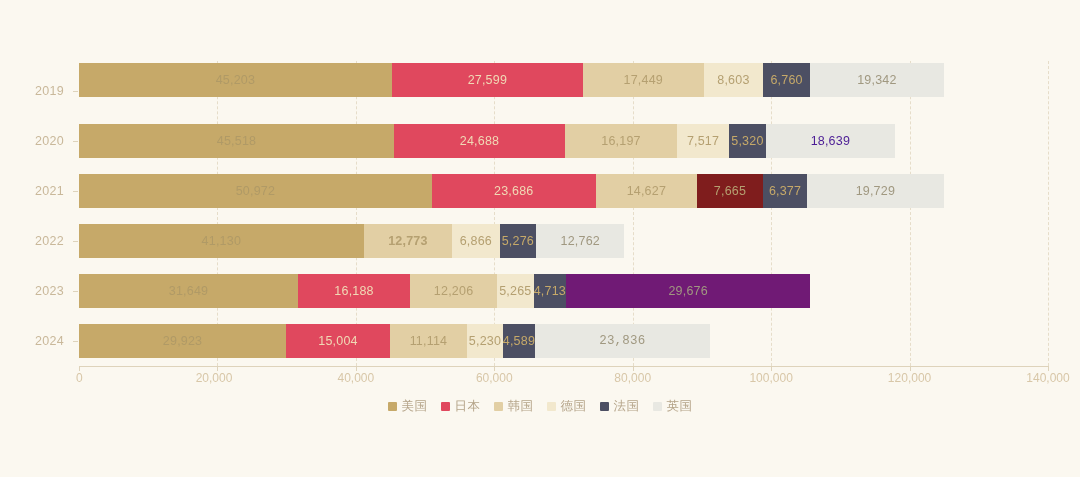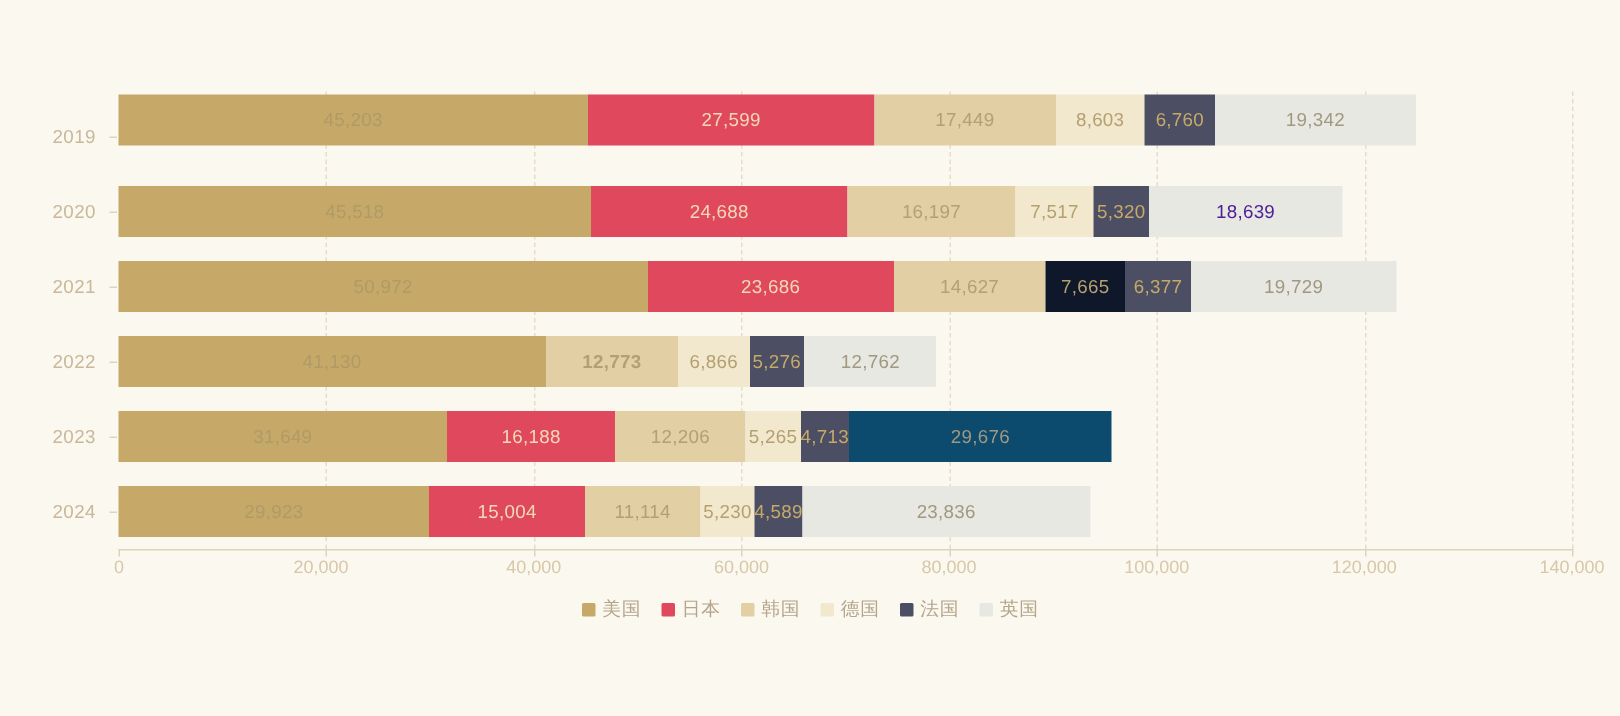--- a/index.html
+++ b/index.html
@@ -181,21 +181,21 @@
       <div class="row" style="top: 113px;">
         <div class="seg" style="width: 352.799px; background: rgb(198, 169, 105);">
           <span class="seg-label" style="color: rgb(176, 154, 102);">50,972</span>
         </div>
         <div class="seg" style="width: 163.941px; background: rgb(224, 72, 94);">
           <span class="seg-label" style="color: rgb(240, 217, 181);">23,686</span>
         </div>
         <div class="seg" style="width: 101.24px; background: rgb(226, 207, 164);">
           <span class="seg-label" style="color: rgb(181, 160, 113);">14,627</span>
         </div>
-        <div class="seg" style="width: 53px; background: #0f172a;">
+        <div class="seg" style="width: 66px; background: #7f1d1d;">
           <span class="seg-label" style="color: rgb(181, 160, 113);">7,665</span>
         </div>
         <div class="seg" style="width: 44.138px; background: rgb(76, 79, 99);">
           <span class="seg-label" style="color: rgb(198, 169, 105);">6,377</span>
         </div>
         <div class="seg" style="width: 136.553px; background: rgb(232, 232, 226);">
           <span class="seg-label" style="color: rgb(160, 152, 128);">19,729</span>
         </div>
       </div>
       <div class="ytick" style="left: -6px; top: 180px;"></div>
@@ -228,21 +228,21 @@
         </div>
         <div class="seg" style="width: 87px; background: rgb(226, 207, 164);">
           <span class="seg-label" style="color: rgb(181, 160, 113);">12,206</span>
         </div>
         <div class="seg" style="width: 36.4413px; background: rgb(242, 232, 205);">
           <span class="seg-label" style="color: rgb(181, 160, 113);">5,265</span>
         </div>
         <div class="seg" style="width: 32.6207px; background: rgb(76, 79, 99);">
           <span class="seg-label" style="color: rgb(198, 169, 105);">4,713</span>
         </div>
-        <div class="seg" style="width: 175px; background: #0c4a6e;">
+        <div class="seg" style="width: 244px; background: #701a75;">
           <span class="seg-label" style="color: rgb(160, 152, 128);">29,676</span>
         </div>
       </div>
       <div class="ytick" style="left: -6px; top: 280px;"></div>
       <div class="ylabel" style="top: 273px; left: -70px; width: 55px;">2024</div>
       <div class="row" style="top: 263px;">
         <div class="seg" style="width: 207.11px; background: rgb(198, 169, 105);">
           <span class="seg-label" style="color: rgb(176, 154, 102);">29,923</span>
         </div>
         <div class="seg" style="width: 103.849px; background: rgb(224, 72, 94);">
@@ -250,21 +250,21 @@
         </div>
         <div class="seg" style="width: 76.9248px; background: rgb(226, 207, 164);">
           <span class="seg-label" style="color: rgb(181, 160, 113);">11,114</span>
         </div>
         <div class="seg" style="width: 36.1991px; background: rgb(242, 232, 205);">
           <span class="seg-label" style="color: rgb(181, 160, 113);">5,230</span>
         </div>
         <div class="seg" style="width: 31.7624px; background: rgb(76, 79, 99);">
           <span class="seg-label" style="color: rgb(198, 169, 105);">4,589</span>
         </div>
-        <div class="seg" style="width: 192px; background: rgb(232, 232, 226);">
+        <div class="seg" style="width: 175px; background: rgb(232, 232, 226); font-family: Liberation Mono, monospace;">
           <span class="seg-label" style="color: rgb(160, 152, 128);">23,836</span>
         </div>
       </div>
     </div>
 
   <div class="axis-line"></div>
   <div id="x-axis">
       <div class="axis-tick" style="left: 79px;"></div>
       <div class="xlabel first" style="left: 79px;">0</div>
       <div class="axis-tick" style="left: 217.429px;"></div>

